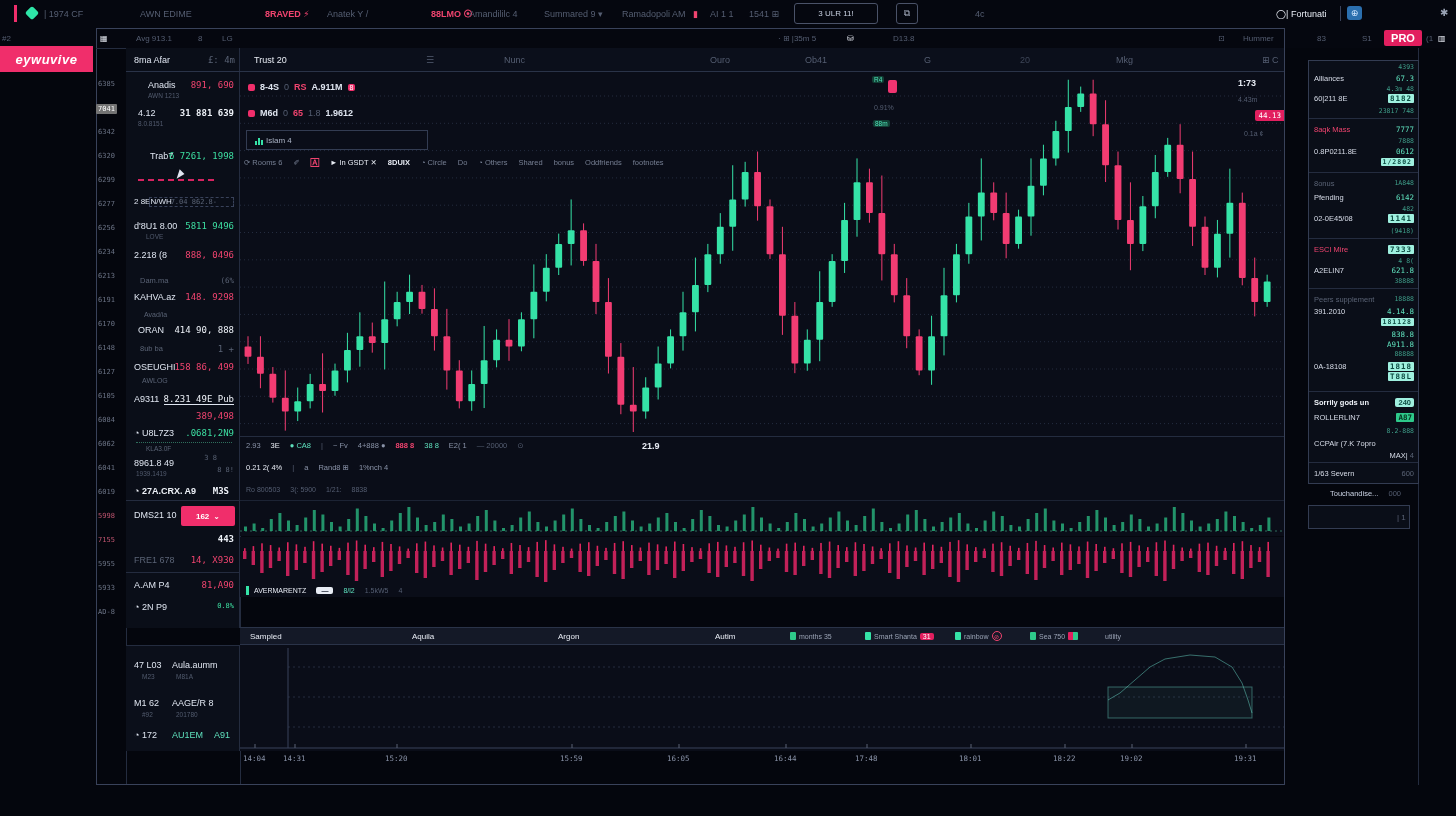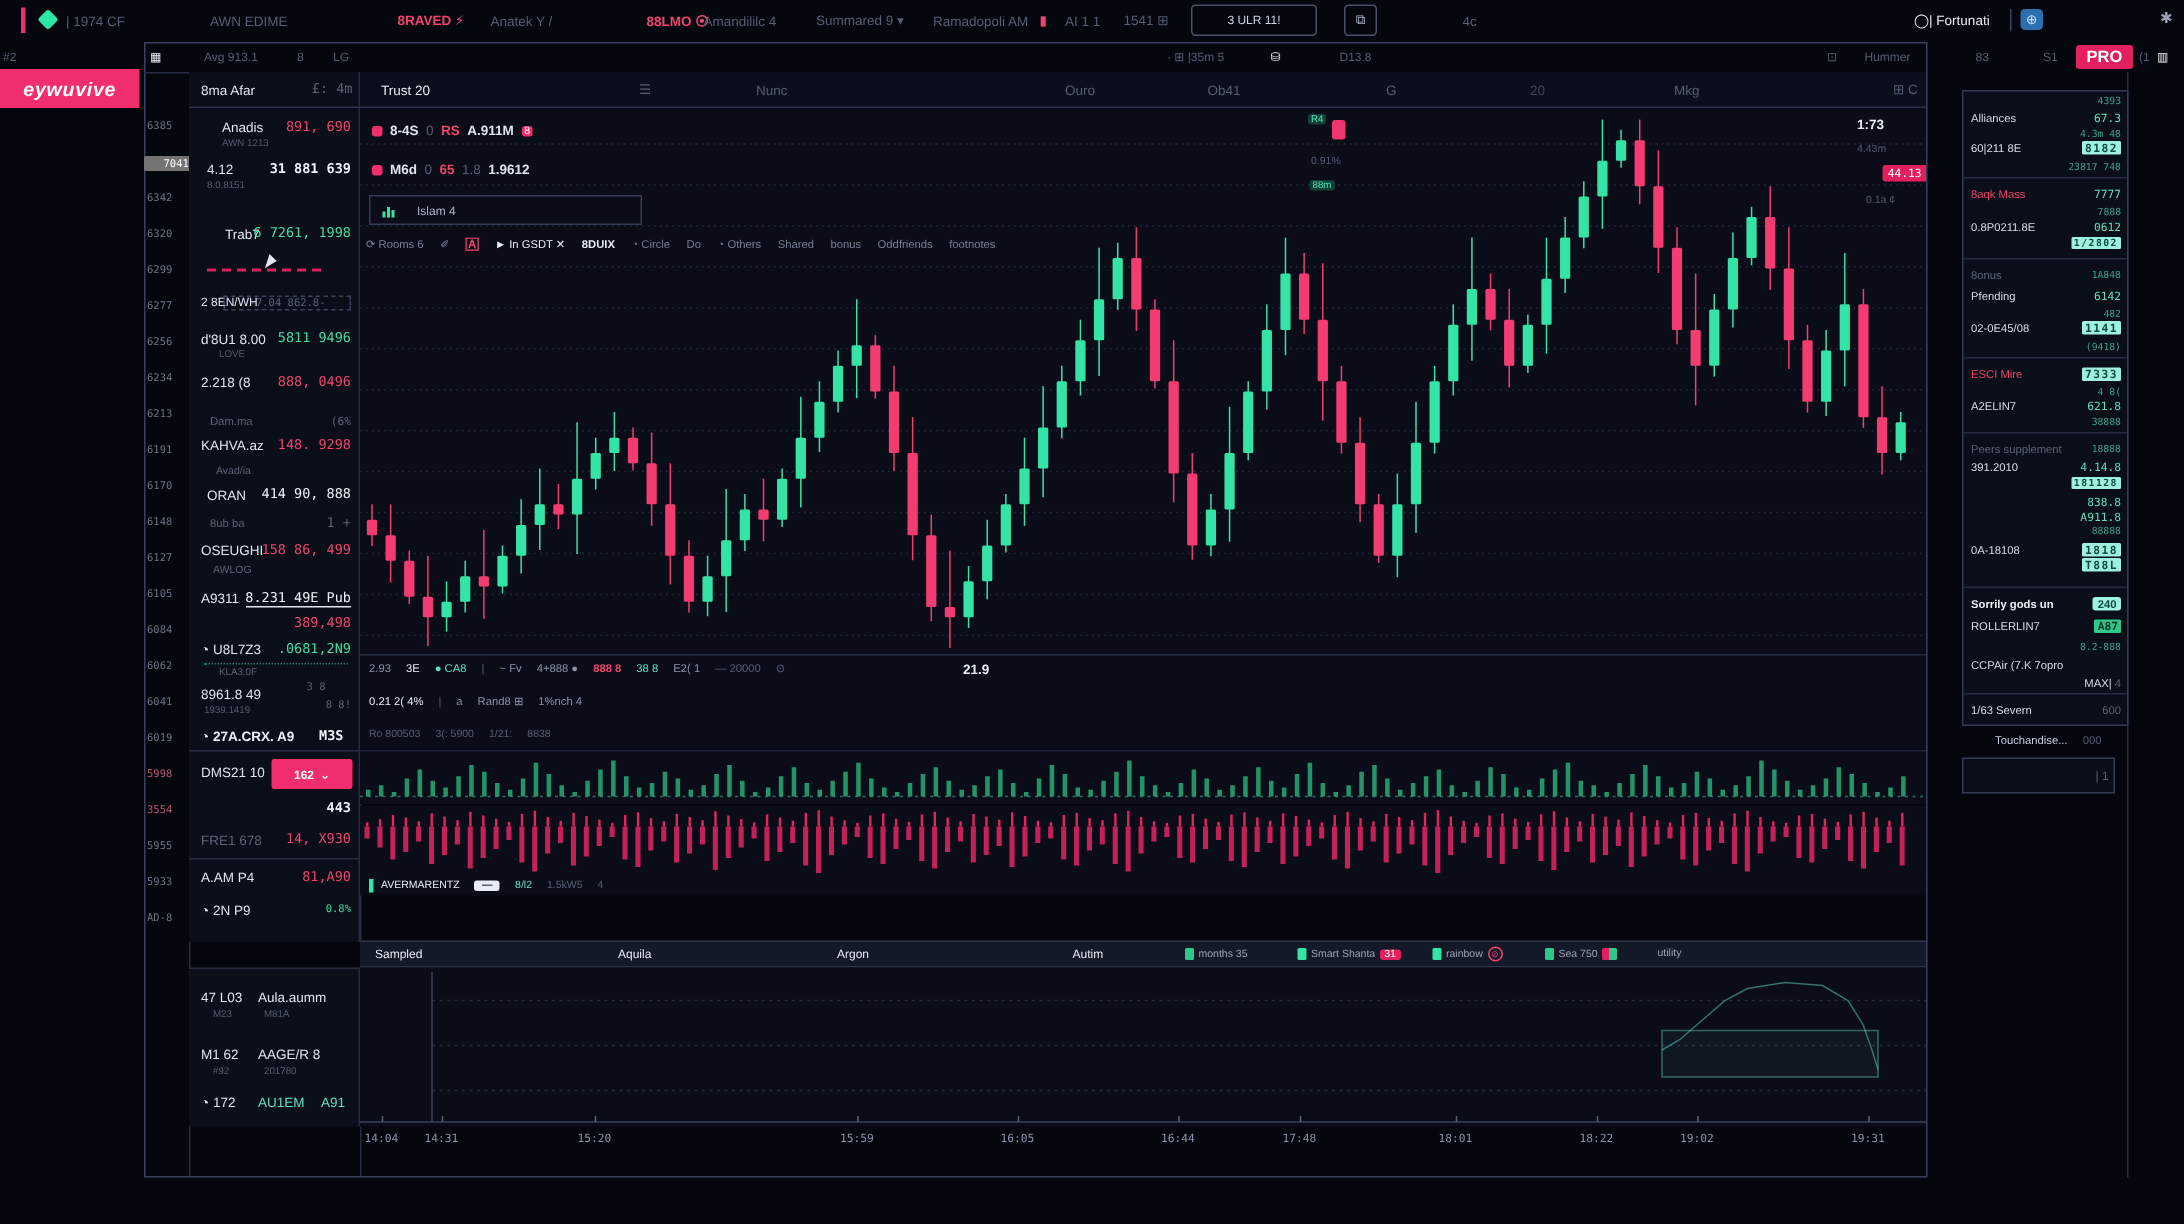--- a/index.html
+++ b/index.html
@@ -32,21 +32,21 @@
   .globe{position:absolute;left:1347px;top:6px;width:15px;height:14px;background:#2b6fae;border-radius:3px;
      color:#cfe6ff;font-size:9px;display:flex;align-items:center;justify-content:center;}
   .snow{position:absolute;left:1440px;top:7px;color:#9aa3b5;font-size:10px;}
   #logo{position:absolute;left:0;top:46px;width:93px;height:26px;background:#f02e6b;color:#fff;
      display:flex;align-items:center;justify-content:center;font-weight:bold;font-size:13px;letter-spacing:.5px;font-style:italic;}
   .probtn{position:absolute;left:1384px;top:2px;width:38px;height:16px;background:#e21f5f;border-radius:2px;color:#fff;
      font-weight:bold;font-size:11px;display:flex;align-items:center;justify-content:center;}
   
   #ladder{position:absolute;left:96px;top:80px;width:30px;height:560px;font-size:7px;}
   #ladder span{position:absolute;left:2px;color:#6b7385;font-family:"DejaVu Sans Mono",monospace;}
-  #ladder span.hl{background:#737373;color:#fff;padding:1px 13px;border-radius:1px;left:0;}
+  #ladder span.hl{background:#737373;color:#fff;padding:1px 2px;border-radius:1px;left:0;}
   #ladder span.rd{color:#c05570;}
   
   #watchlist{position:absolute;left:126px;top:48px;width:114px;height:580px;background:#0a0e18;border-right:1px solid #242c3f;box-sizing:border-box;}
   #watchlist .wl-h{position:absolute;left:0;top:0;width:114px;height:24px;border-bottom:1px solid #2a3348;box-sizing:border-box;}
   .wr{position:absolute;white-space:nowrap;}
   .nm{color:#dfe5f0;}
   .nm-b{color:#eef2f8;font-weight:bold;}
   .nm-dim{color:#5a6375;}
   .vr{position:absolute;right:5px;text-align:right;white-space:nowrap;font-family:"DejaVu Sans Mono",monospace;}
   .v-red{color:#f0446f;}
@@ -61,21 +61,21 @@
   .cursor-arrow{position:absolute;width:0;height:0;border-left:6px solid #dfe5f0;border-top:3px solid transparent;border-bottom:7px solid transparent;transform:rotate(18deg);}
   #minitable{position:absolute;left:126px;top:645px;width:114px;height:106px;background:#0b0f1a;border-right:1px solid #242c3f;border-top:1px solid #242c3f;box-sizing:border-box;}
   
   #tabbar{position:absolute;left:240px;top:48px;width:1044px;height:24px;border-bottom:1px solid #2a3348;background:#0b0f1b;font-size:9px;box-sizing:border-box;}
   #chartwrap{position:absolute;left:240px;top:72px;width:1044px;height:364px;background:#0a0d18;}
   .sym-row{position:absolute;display:flex;align-items:center;gap:5px;font-size:9px;}
   .pink-dot{width:7px;height:7px;background:#f02e6b;border-radius:2px;display:inline-block;}
   .pink-chip{background:#f02e6b;color:#fff;border-radius:2px;padding:0 2px;font-size:7px;}
   .teal-chip{background:#123f35;color:#4fe3b8;border-radius:2px;padding:0 2px;font-size:6.5px;}
   .frame-box{position:absolute;left:6px;top:58px;width:182px;height:20px;border:1px solid #333c52;box-sizing:border-box;
-     display:flex;align-items:center;gap:15px;padding-left:8px;font-size:8px;color:#aab2c4;}
+     display:flex;align-items:center;gap:3px;padding-left:8px;font-size:8px;color:#aab2c4;}
   .mini-bars{display:inline-flex;align-items:flex-end;gap:1px;height:9px;}
   .mini-bars i{width:2px;background:#35e3a7;display:block;}
   #chart-toolbar{position:absolute;left:4px;top:86px;font-size:7.5px;color:#767f93;}
   #chart-toolbar span{margin-right:11px;}
   .ann{position:absolute;white-space:nowrap;}
   .price-tag{position:absolute;background:#e21f5f;color:#fff;font-size:7.5px;border-radius:2px 0 0 2px;padding:1px 3px;font-family:"DejaVu Sans Mono",monospace;}
   .pink-marker{position:absolute;width:9px;height:13px;background:#f03470;border-radius:2px;}
   
   #indzone{position:absolute;left:240px;top:436px;width:1044px;height:64px;background:#0a0d18;border-top:1px solid #242c3f;box-sizing:border-box;}
   .indrow{position:absolute;left:6px;font-size:7.5px;color:#8a93a8;}
@@ -183,21 +183,21 @@
     <span style="top: 216px;">6191</span>
     <span style="top: 240px;">6170</span>
     <span style="top: 264px;">6148</span>
     <span style="top: 288px;">6127</span>
     <span style="top: 312px;">6105</span>
     <span style="top: 336px;">6084</span>
     <span style="top: 360px;">6062</span>
     <span style="top: 384px;">6041</span>
     <span style="top: 408px;">6019</span>
     <span class="rd" style="top: 432px;">5998</span>
-    <span class="rd" style="top: 456px;">3554</span>
+    <span class="rd" style="top: 456px;">7155</span>
     <span style="top: 480px;">5955</span>
     <span style="top: 504px;">5933</span>
     <span style="top: 528px;">AD-8</span>
   </div>
 
 <div id="watchlist">
   <div class="wl-h">
     <span class="wr nm" style="left:8px;top:7px;">8ma Afar</span>
     <span class="vr v-dim" style="top:7px;">£:   4m</span>
   </div>

